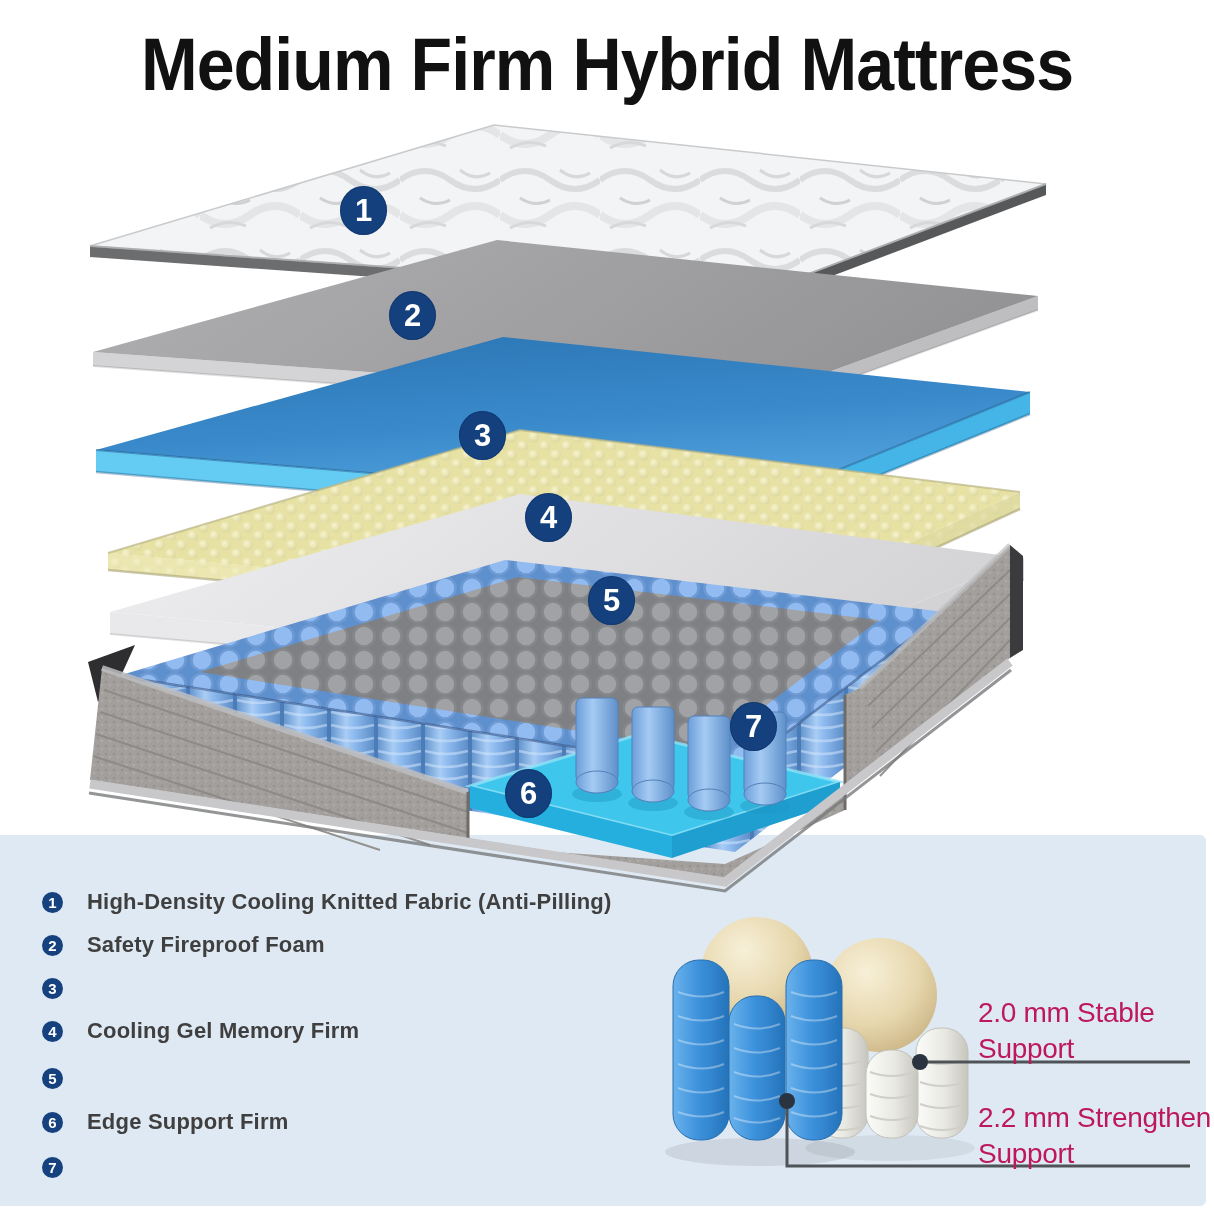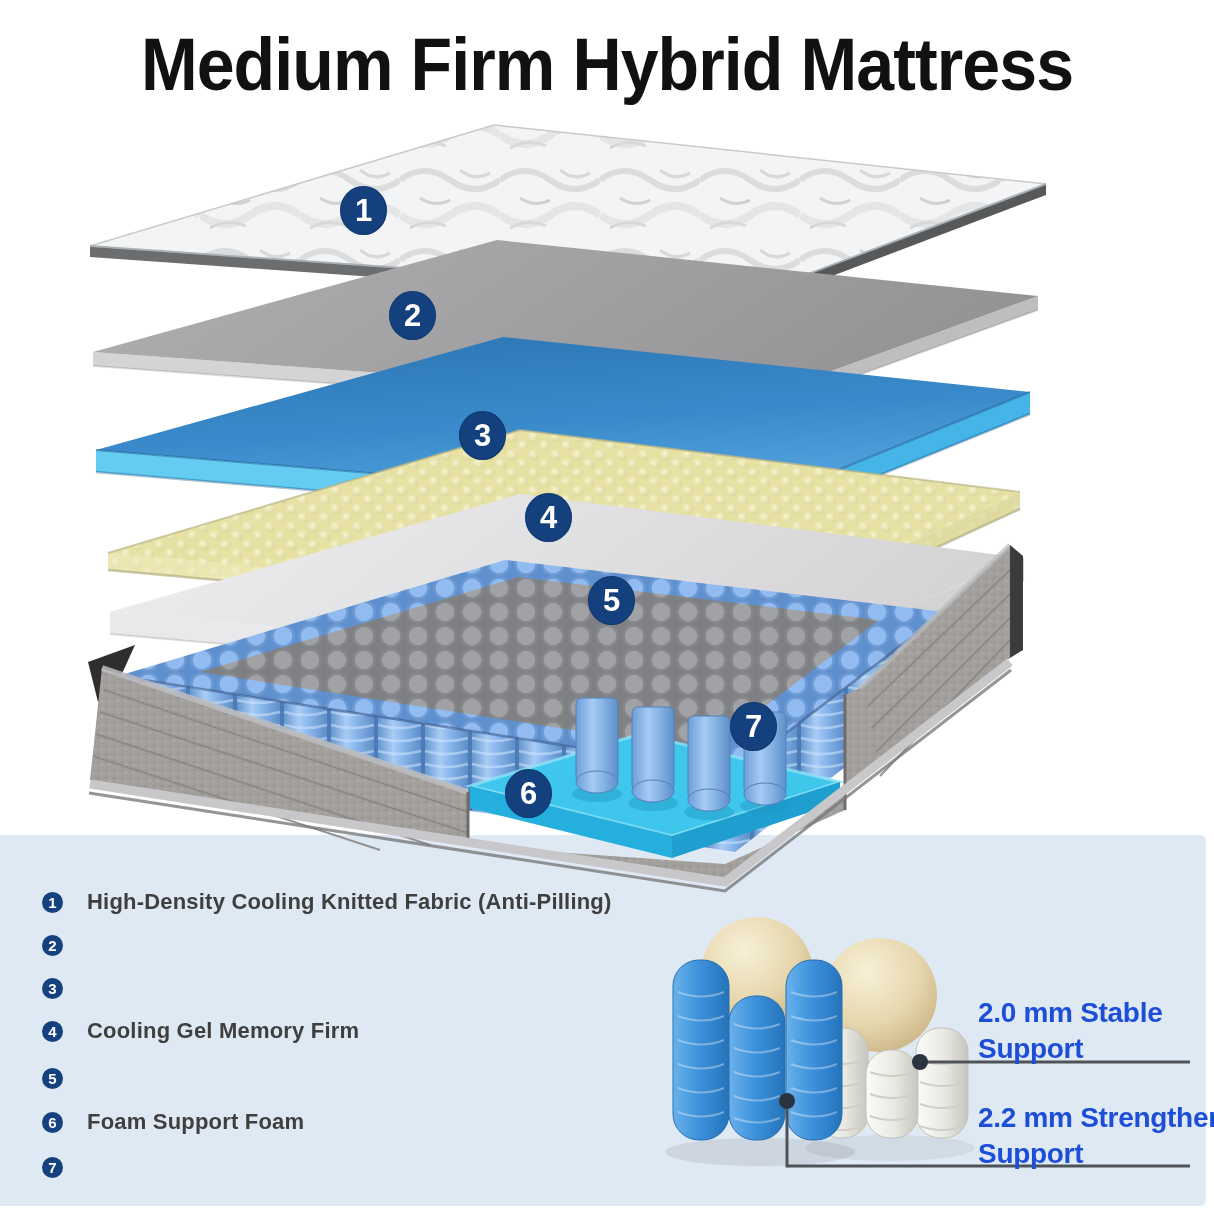--- a/index.html
+++ b/index.html
@@ -23,21 +23,21 @@
   .ltext{margin-left:24px;font-size:22px;font-weight:bold;color:#3f3f3f;white-space:nowrap;
          letter-spacing:0.2px;}
   
   .diag-badge{position:absolute;width:47px;height:49px;border-radius:50%;background:#14407e;
               color:#fff;font-size:31px;font-weight:bold;display:flex;align-items:center;
               justify-content:center;z-index:6;box-shadow:0 0 0 1px rgba(10,40,90,.35) inset;}
   .db1{left:340px;top:186px}.db2{left:389px;top:291px}.db3{left:459px;top:411px}
   .db4{left:525px;top:493px}.db5{left:588px;top:576px}
   .db6{left:505px;top:769px}.db7{left:730px;top:702px}
   
-  .ann{position:absolute;color:#1d4ed8;font-size:28px;font-weight:bold;line-height:36px;
+  .ann{position:absolute;color:#be185d;font-size:28px;font-weight:normal;line-height:36px;
        letter-spacing:-0.3px;z-index:5;white-space:nowrap;}
   .ann-stable{left:978px;top:995px;}
   .ann-strengthen{left:978px;top:1100px;}
   
   svg.art{position:absolute;left:0;top:0;z-index:3;pointer-events:none;}
 </style>
 </head>
 <body>
 
 <div class="stage">
@@ -46,34 +46,35 @@
 
   <div class="title">Medium Firm Hybrid Mattress</div>
 
   <div class="legend">
     <div class="legend-row lr0">
       <span class="lbadge">1</span>
       <span class="ltext">High-Density Cooling Knitted Fabric (Anti-Pilling)</span>
     </div>
     <div class="legend-row lr1">
       <span class="lbadge">2</span>
+      <span class="ltext">Safety Fireproof Foam</span>
     </div>
     <div class="legend-row lr2">
       <span class="lbadge">3</span>
     </div>
     <div class="legend-row lr3">
       <span class="lbadge">4</span>
       <span class="ltext">Cooling Gel Memory Firm</span>
     </div>
     <div class="legend-row lr4">
       <span class="lbadge">5</span>
     </div>
     <div class="legend-row lr5">
       <span class="lbadge">6</span>
-      <span class="ltext">Foam Support Foam</span>
+      <span class="ltext">Edge Support Firm</span>
     </div>
     <div class="legend-row lr6">
       <span class="lbadge">7</span>
     </div>
   </div>
 
   <div class="ann ann-stable">
     <div>2.0 mm Stable</div>
     <div>Support</div>
   </div>

